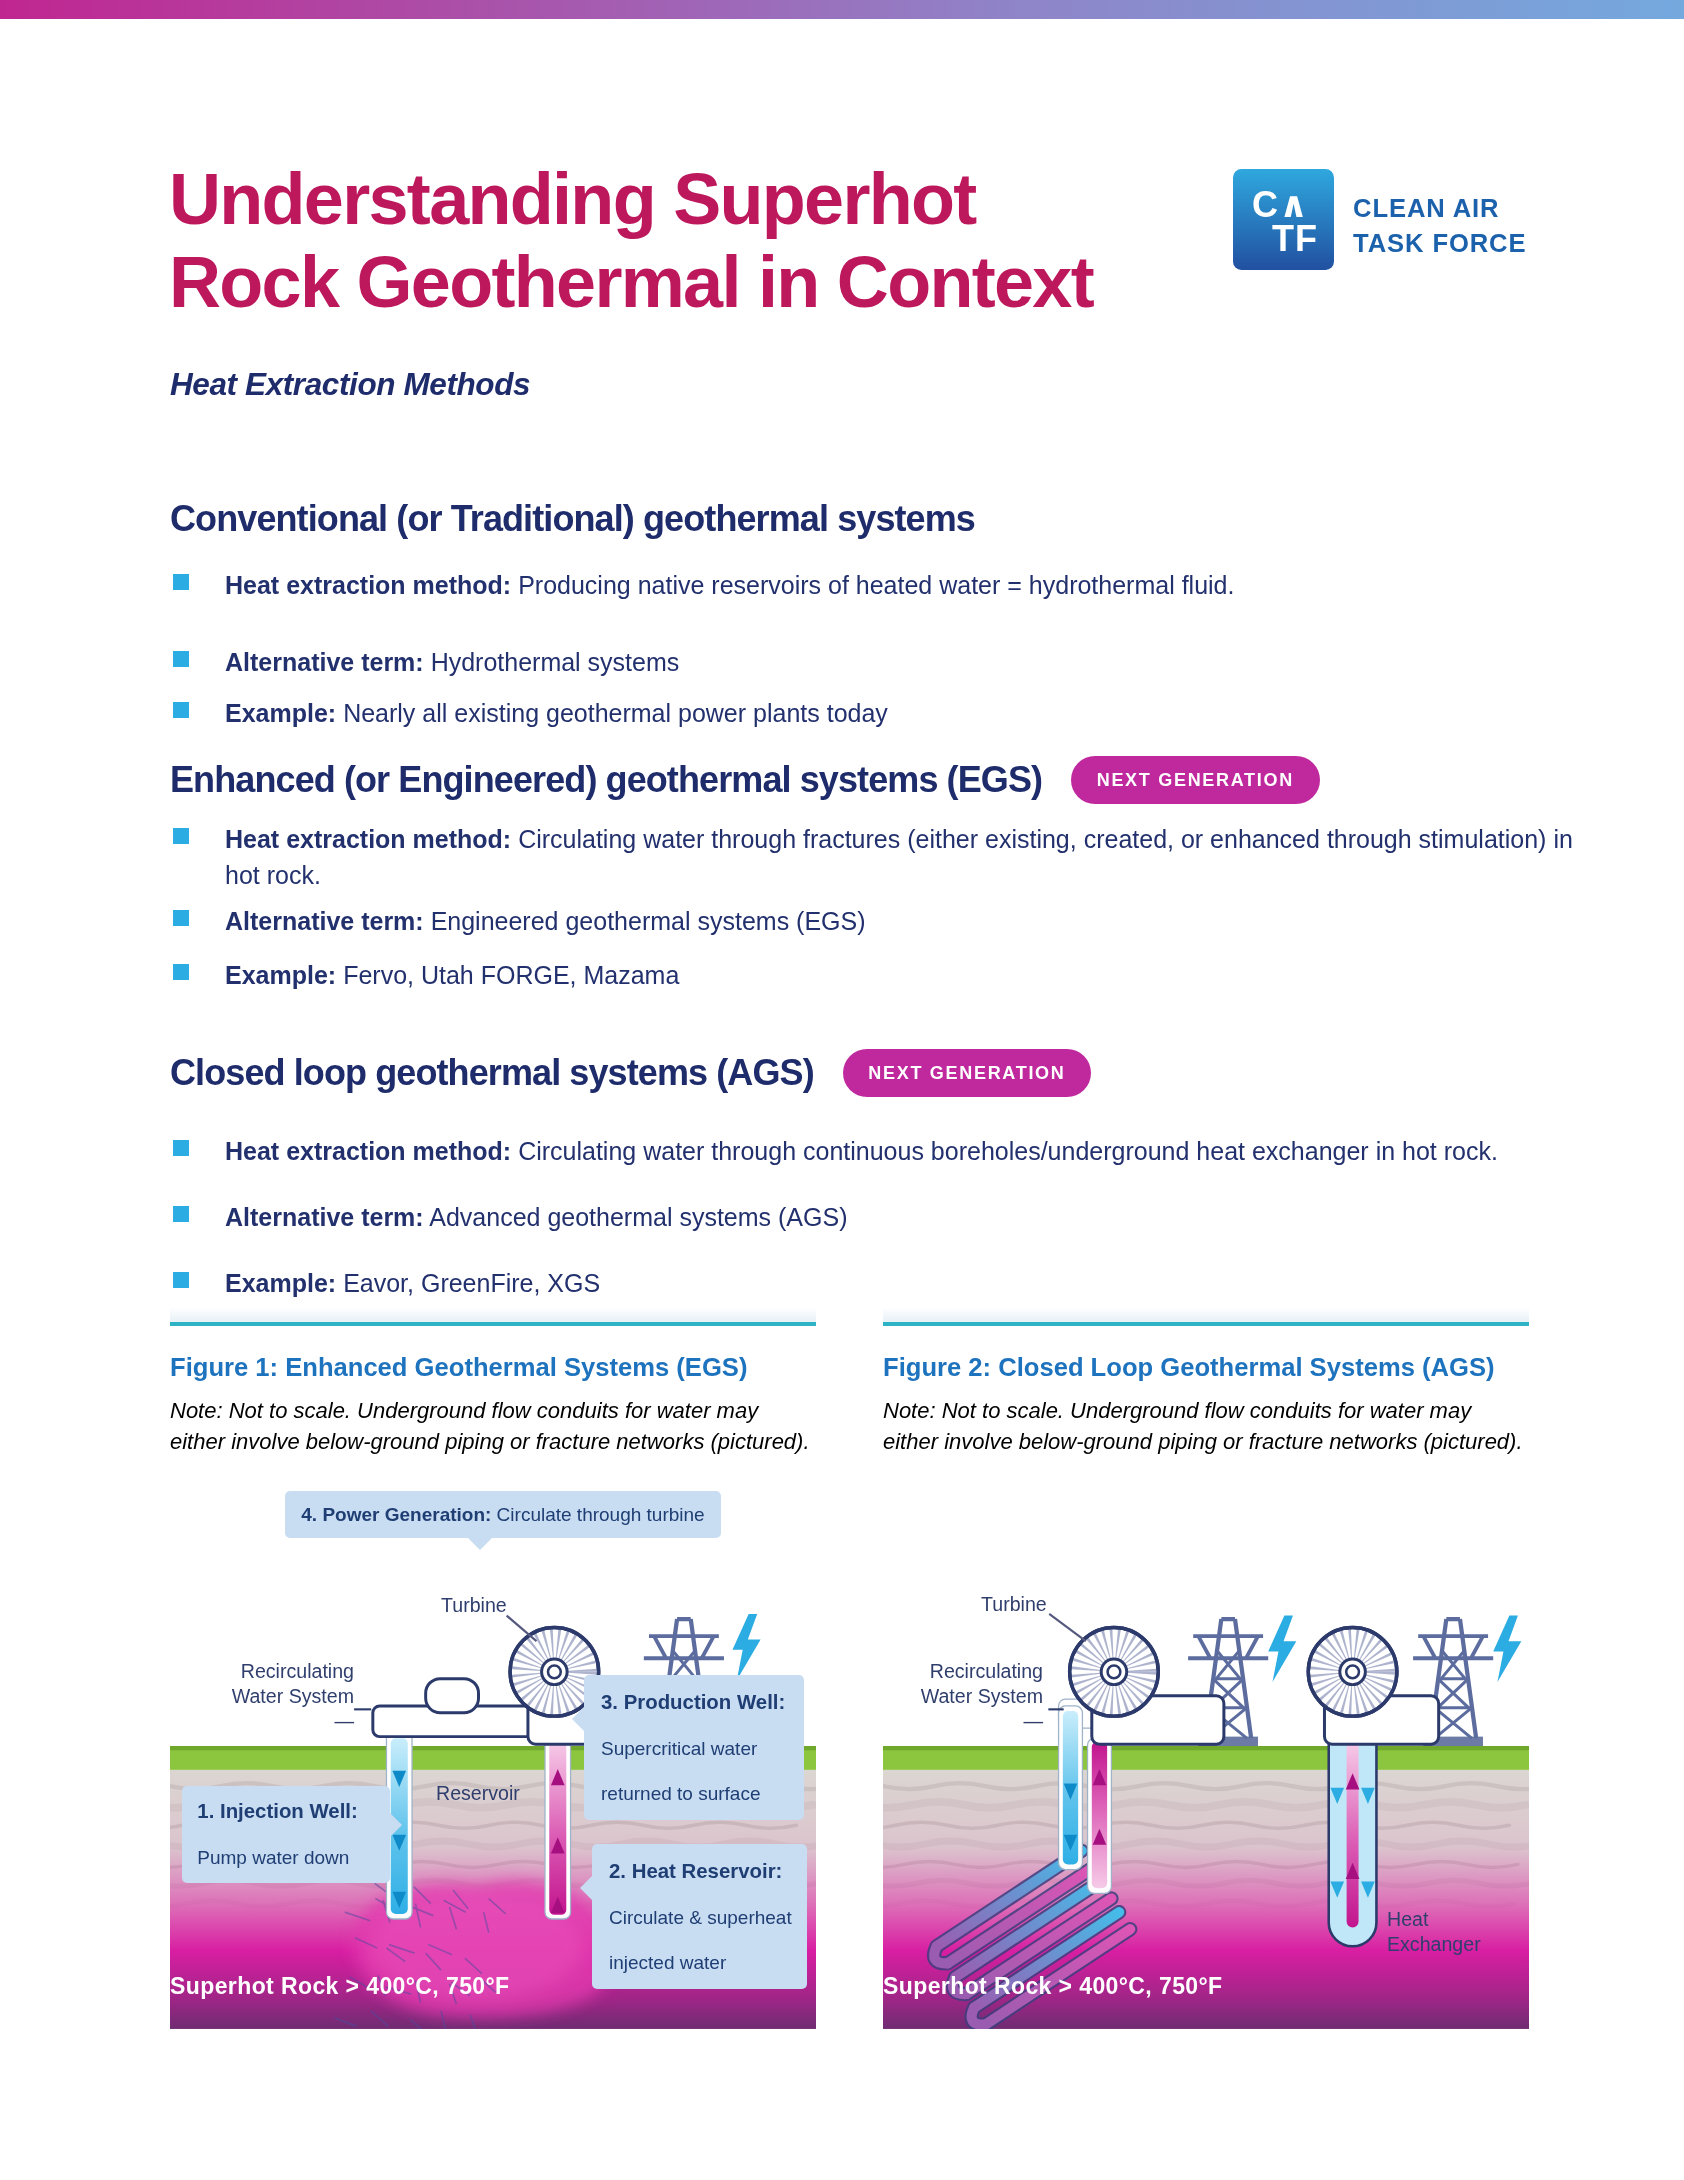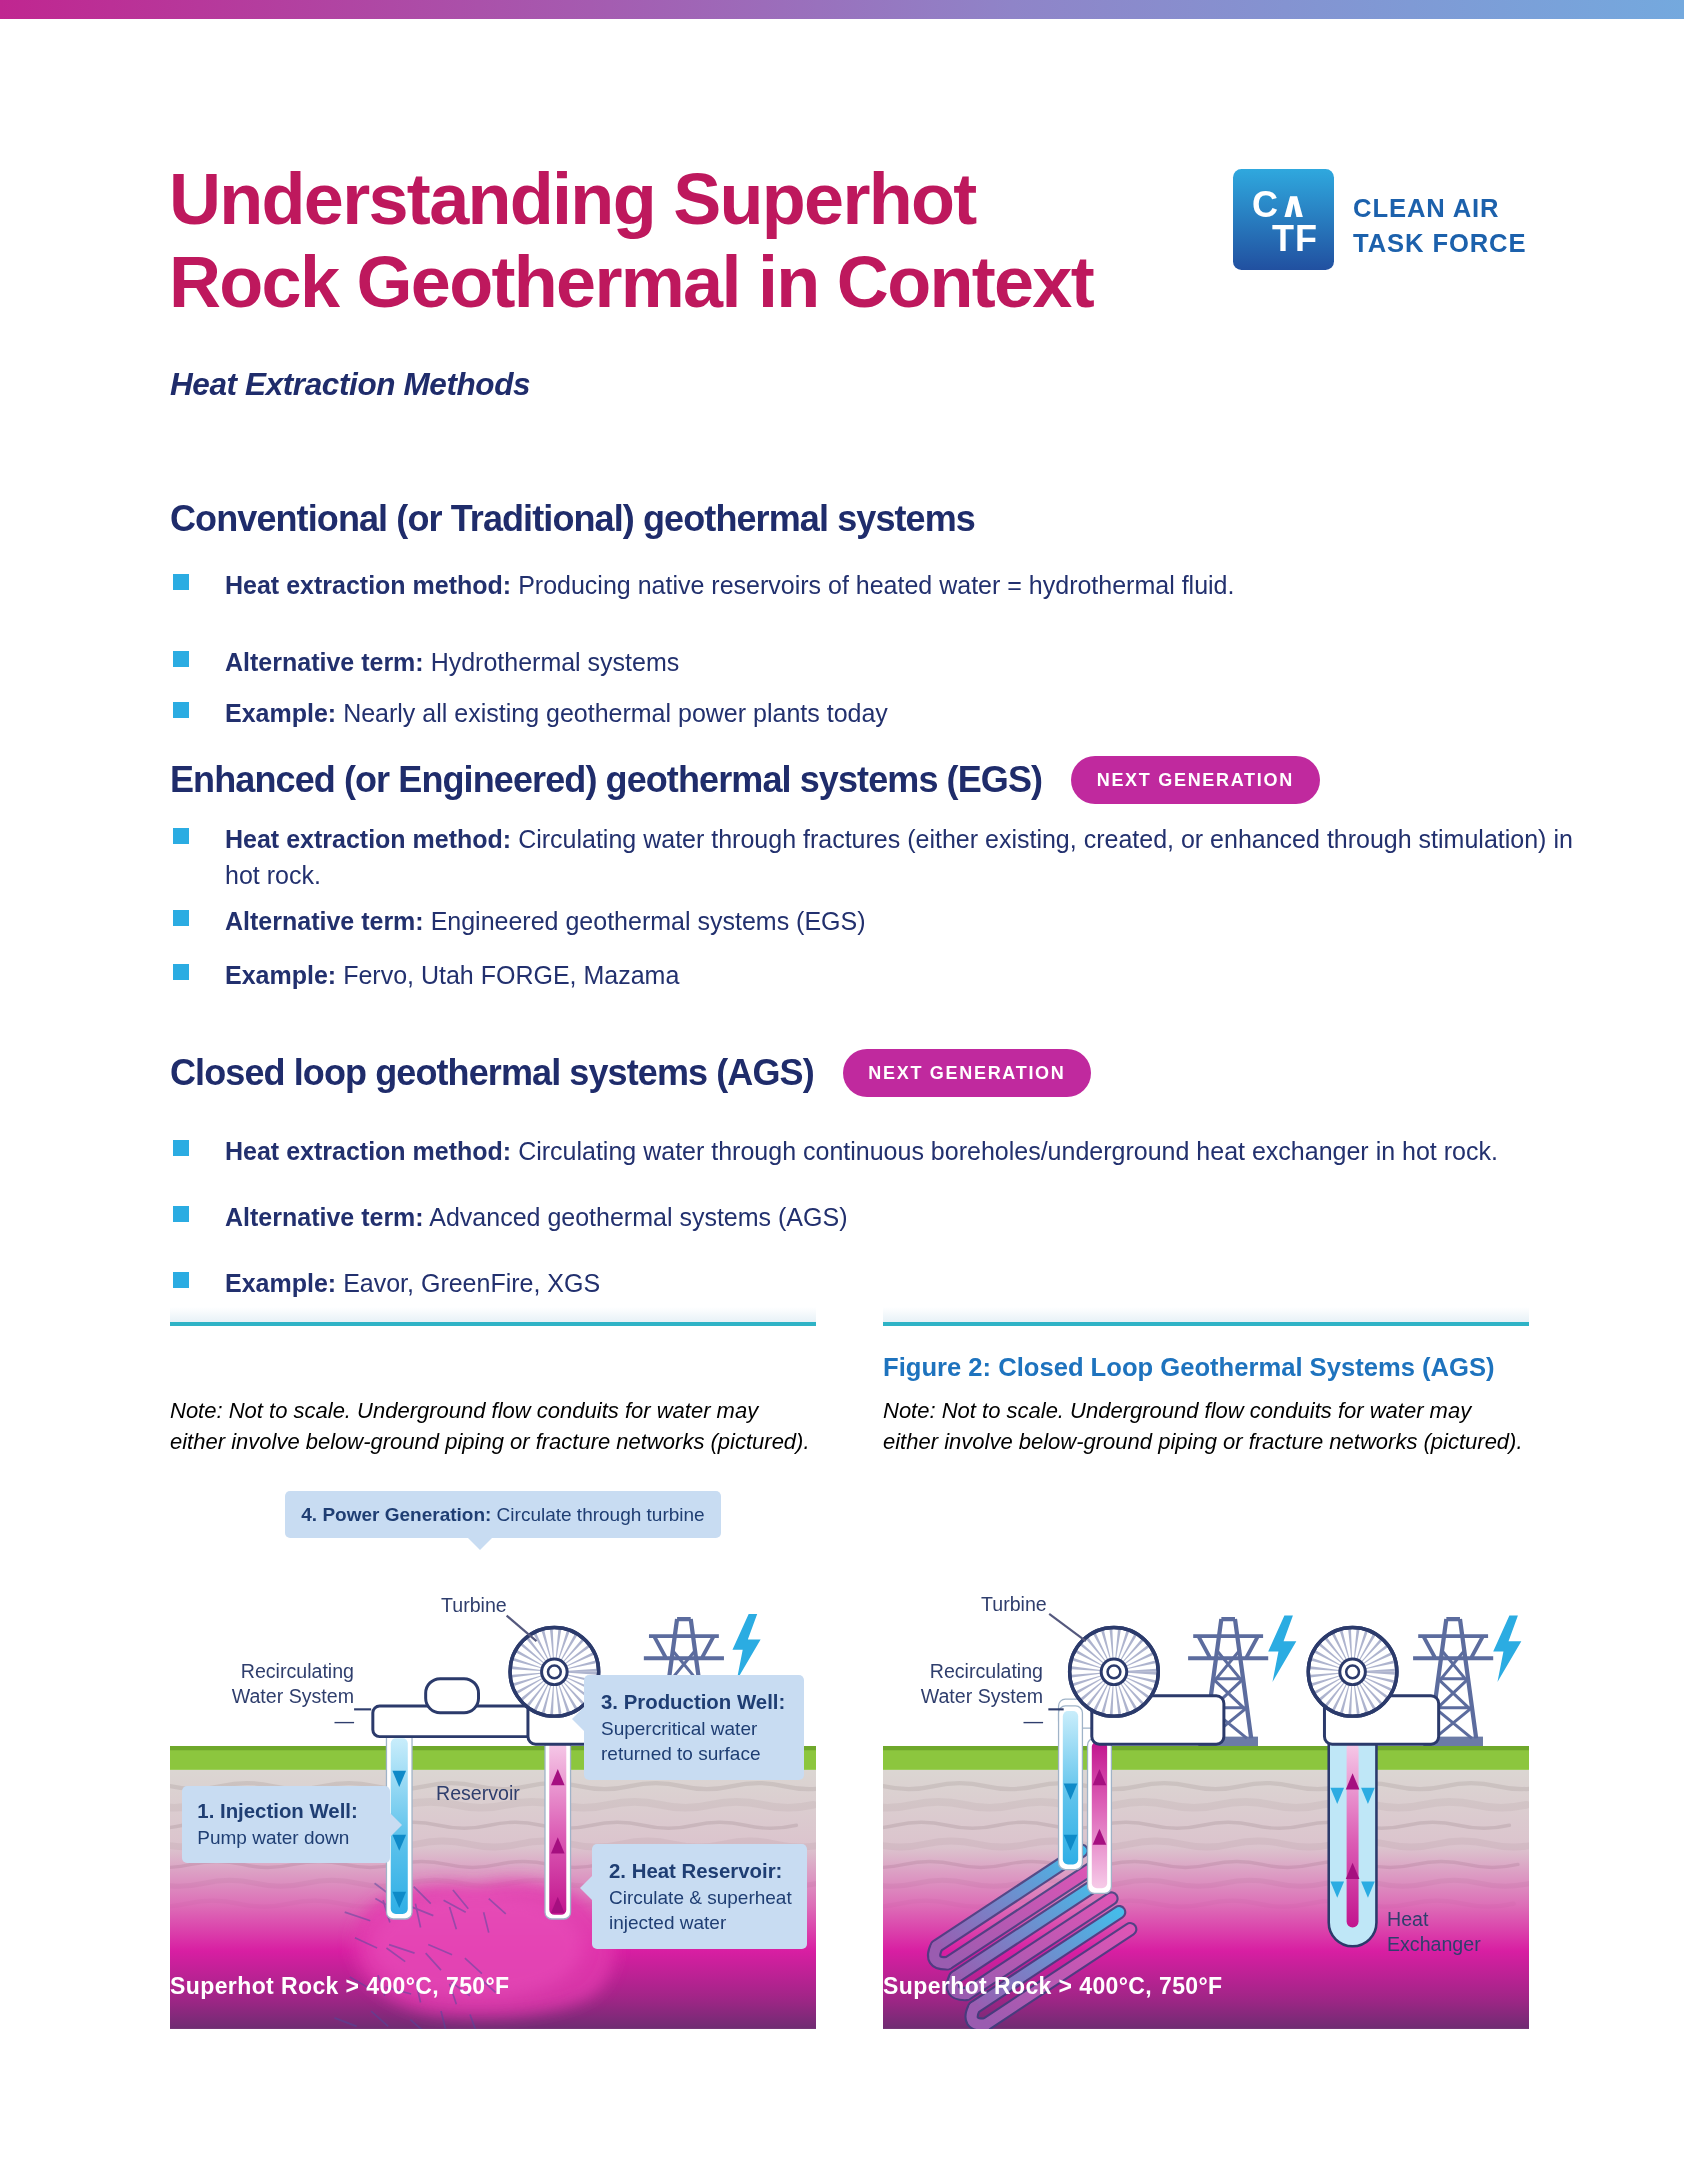--- a/index.html
+++ b/index.html
@@ -31,21 +31,21 @@
   .fig-note{position:absolute;top:1395px;font-size:22px;line-height:31px;font-style:italic;color:#000000;}
   .figure{position:absolute;top:1486px;width:646px;height:543px;}
   .figure svg.scene{position:absolute;left:0;top:0;}
   .dlab{position:absolute;font-size:19.6px;line-height:25px;font-weight:500;color:#2F3E6D;}
   .co{position:absolute;background:#C8DCF2;border-radius:5.1px;color:#1F3E73;}
   .co::after{content:"";position:absolute;width:0;height:0;border:12.8px solid transparent;}
   .co.pt-down::after{top:100%;left:183px;border-top-color:#C8DCF2;}
   .co.pt-right::after{left:100%;top:27px;border-left-color:#C8DCF2;}
   .co.pt-left::after{right:100%;top:32px;border-right-color:#C8DCF2;}
   .co .t{font-size:20.4px;font-weight:bold;line-height:27px;}
-  .co .b{font-size:19px;line-height:25.6px;}
+  .co .b{font-size:19px;line-height:25.6px;margin-top:20px;}
   .co-power{left:115px;top:5.1px;width:436px;padding:10.2px 0;text-align:center;white-space:nowrap;}
   .co-power .t,.co-power .b{display:inline;font-size:19px;}
   .co-inject{left:12px;top:300px;width:193px;padding:12px 0 12px 15.3px;}
   .co-prod{left:414px;top:189px;width:203px;padding:13.6px 0 13.6px 17px;}
   .co-heatres{left:422px;top:358px;width:198px;padding:13.6px 0 13.6px 17px;}
   .superhot{position:absolute;left:0;top:487px;width:100%;text-align:left;color:#fff;
             font-size:23px;font-weight:bold;letter-spacing:0.4px;}
   .lab-turbine1{left:271px;top:107px;} .lab-recirc1{left:49px;top:173px;width:135px;text-align:right;}
   .lab-reservoir{left:266px;top:295px;}
   .lab-turbine2{left:98px;top:106px;} .lab-recirc2{left:24px;top:173px;width:136px;text-align:right;}
@@ -176,20 +176,21 @@
   <div class="bullet" style="top:1199px">
     <b>Alternative term:</b>
     <span>Advanced geothermal systems (AGS)</span>
   </div>
 
   <div class="divider-glow" style="left:170px;width:646px"></div>
   <div class="divider-glow" style="left:883px;width:646px"></div>
   <div class="divider" style="left:170px;width:646px"></div>
   <div class="divider" style="left:883px;width:646px"></div>
 
+  <div class="fig-caption" style="left:170px">Figure 1: Enhanced Geothermal Systems (EGS)</div>
   <div class="fig-caption" style="left:883px">Figure 2: Closed Loop Geothermal Systems (AGS)</div>
 
   <div class="fig-note" style="left:170px">
     <div>Note: Not to scale. Underground flow conduits for water may</div>
     <div>either involve below-ground piping or fracture networks (pictured).</div>
   </div>
   <div class="fig-note" style="left:883px">
     <div>Note: Not to scale. Underground flow conduits for water may</div>
     <div>either involve below-ground piping or fracture networks (pictured).</div>
   </div>

